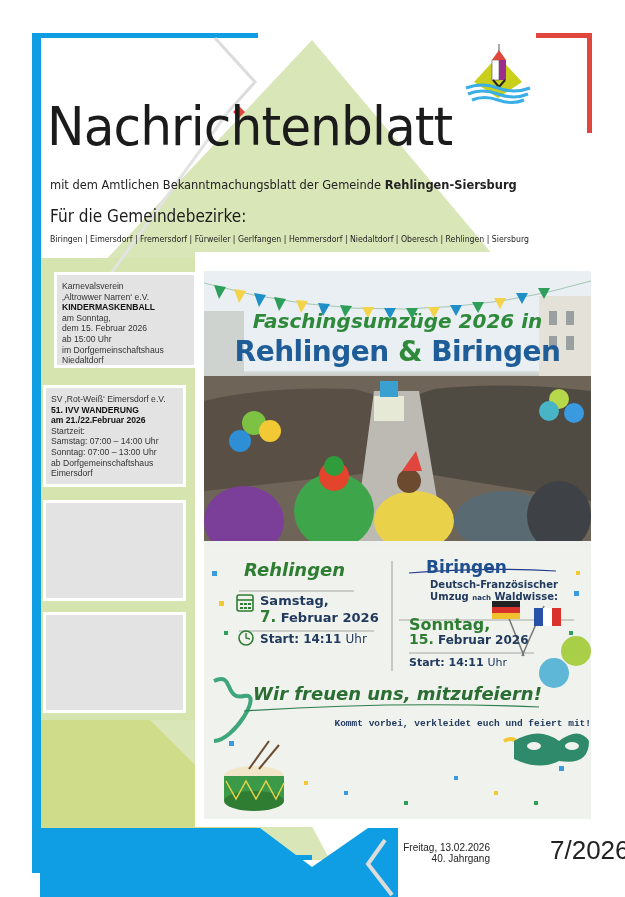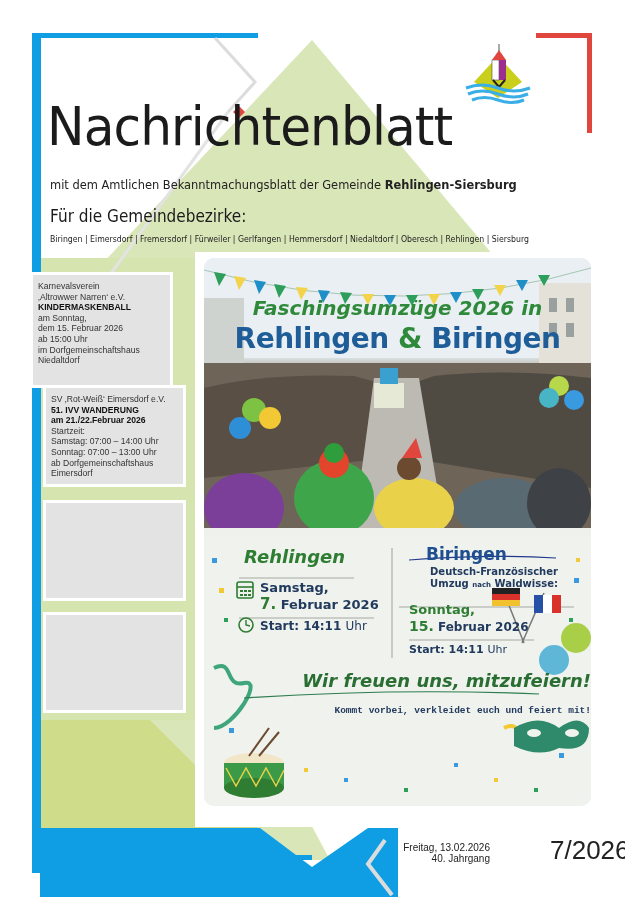--- a/index.html
+++ b/index.html
@@ -7,21 +7,21 @@
   .abs { position:absolute; }
   
   #bg-svg { position:absolute; left:0; top:0; width:625px; height:897px; }
   .title { left:47px; top:100px; font-family:"DejaVu Sans", sans-serif; font-size:54px; font-weight:normal; color:#1b1b1b; letter-spacing:-1px; line-height:1; transform:scaleX(0.93); transform-origin:left top; }
   .subtitle { left:50px; top:177px; font-family:"DejaVu Sans", sans-serif; font-size:13px; color:#222; white-space:nowrap; transform:scaleX(0.88); transform-origin:left top; }
   .subtitle b { font-weight:bold; }
   .districts-title { left:50px; top:206px; font-family:"DejaVu Sans", sans-serif; font-size:17px; color:#1b1b1b; white-space:nowrap; transform:scaleX(0.9); transform-origin:left top; }
   .districts { left:50px; top:233px; font-family:"DejaVu Sans", sans-serif; font-size:9.5px; color:#222; white-space:nowrap; transform:scaleX(0.82); transform-origin:left top; }
   .box { background:#e3e3e3; border:3px solid #ffffff; box-sizing:border-box; padding:6px 5px; font-size:8.6px; line-height:10.6px; color:#333; }
   .box .b { font-weight:bold; color:#111; }
-  .poster { left:204px; top:258px; width:387px; height:548px; overflow:hidden; border-radius:10px;
+  .poster { left:204px; top:271px; width:387px; height:548px; overflow:hidden; border-radius:2px;
     background: linear-gradient(180deg, #e8eef0 0%, #dde6ea 18%, #b9b3a6 20%, #8a7f70 35%, #6d6a55 52%, #eaeee9 55%, #f1f3ef 100%); }
   .footer-date { left:395px; top:842px; font-size:10px; line-height:11px; color:#222; text-align:right; width:95px; }
   .footer-issue { left:550px; top:835px; font-size:26px; color:#222; }
 </style>
 </head>
 <body>
 
 <svg id="bg-svg" viewBox="0 0 625 897" xmlns="http://www.w3.org/2000/svg">
 
   <polygon points="312,40 590,370 590,810 40,810 40,330" fill="#d9e6b8"></polygon>
@@ -67,21 +67,21 @@
 <div class="abs title">Nachrichtenblatt</div>
 <div class="abs subtitle">
   <span>mit dem Amtlichen Bekanntmachungsblatt der Gemeinde </span><b>Rehlingen-Siersburg</b>
 </div>
 
 <div class="abs districts-title">Für die Gemeindebezirke:</div>
 <div class="abs districts">
   <span>Biringen</span> | <span>Eimersdorf</span> | <span>Fremersdorf</span> | <span>Fürweiler</span> | <span>Gerlfangen</span> | <span>Hemmersdorf</span> | <span>Niedaltdorf</span> | <span>Oberesch</span> | <span>Rehlingen</span> | <span>Siersburg</span>
 </div>
 
-<div class="abs box" style="left:30px;top:272px;width:143px;height:116px;">
+<div class="abs box" style="left:54px;top:272px;width:143px;height:96px;">
   <div>Karnevalsverein</div>
   <div>‚Altrowwer Narren‘ e.V.</div>
   <div class="b">KINDERMASKENBALL</div>
   <div>am Sonntag,</div>
   <div>dem 15. Februar 2026</div>
   <div>ab 15:00 Uhr</div>
   <div>im Dorfgemeinschaftshaus</div>
   <div>Niedaltdorf</div>
 </div>
 
@@ -253,32 +253,32 @@
     <span>Start:</span>
     <span>14:11</span>
     <span style="font-weight:normal;">Uhr</span>
   </div>
 
   <div class="abs" style="left:222px;top:286px;font-family:'DejaVu Sans',sans-serif;font-weight:bold;font-size:17px;color:#1f4f8f;">Biringen</div>
   <div class="abs" style="left:200px;top:308px;width:180px;text-align:center;font-family:'DejaVu Sans',sans-serif;font-weight:bold;font-size:10px;line-height:12px;color:#223a5e;">
     <div>Deutsch-Französischer</div>
     <div><span>Umzug</span> <span style="font-size:7px;">nach</span> <span>Waldwisse:</span></div>
   </div>
-  <div class="abs" style="left:205px;top:344px;font-family:'DejaVu Sans',sans-serif;font-weight:bold;font-size:13px;color:#2e7d32;">Sonntag,</div>
+  <div class="abs" style="left:205px;top:344px;font-family:'DejaVu Sans',sans-serif;font-weight:bold;font-size:16px;color:#2e7d32;">Sonntag,</div>
   <div class="abs" style="left:205px;top:360px;font-family:'DejaVu Sans',sans-serif;font-weight:bold;font-size:12px;color:#223a5e;white-space:nowrap;">
     <span style="color:#2e7d32;font-size:14px;text-align:center;">15.</span>
     <span>Februar 2026</span>
   </div>
   <div class="abs" style="left:205px;top:385px;font-family:'DejaVu Sans',sans-serif;font-weight:bold;font-size:11px;color:#223a5e;white-space:nowrap;">
     <span>Start:</span>
     <span>14:11</span>
     <span style="font-weight:normal;">Uhr</span>
   </div>
 
-  <div class="abs" style="left:0;width:387px;top:412px;text-align:right;font-family:'DejaVu Sans',sans-serif;font-weight:bold;font-style:italic;font-size:18px;color:#2a6e33;">Wir freuen uns, mitzufeiern!</div>
+  <div class="abs" style="left:0;width:387px;top:412px;text-align:center;font-family:'DejaVu Sans',sans-serif;font-weight:bold;font-style:italic;font-size:18px;color:#2a6e33;">Wir freuen uns, mitzufeiern!</div>
   <div class="abs" style="left:0;width:387px;top:447px;text-align:right;font-family:Liberation Mono, monospace;font-weight:bold;font-size:9.5px;color:#223a5e;">Kommt vorbei, verkleidet euch und feiert mit!</div>
 </div>
 
 <div class="abs footer-date">
   <div>Freitag, 13.02.2026</div>
   <div>40. Jahrgang</div>
 </div>
 <div class="abs footer-issue">7/2026</div>
 
 </body></html>

